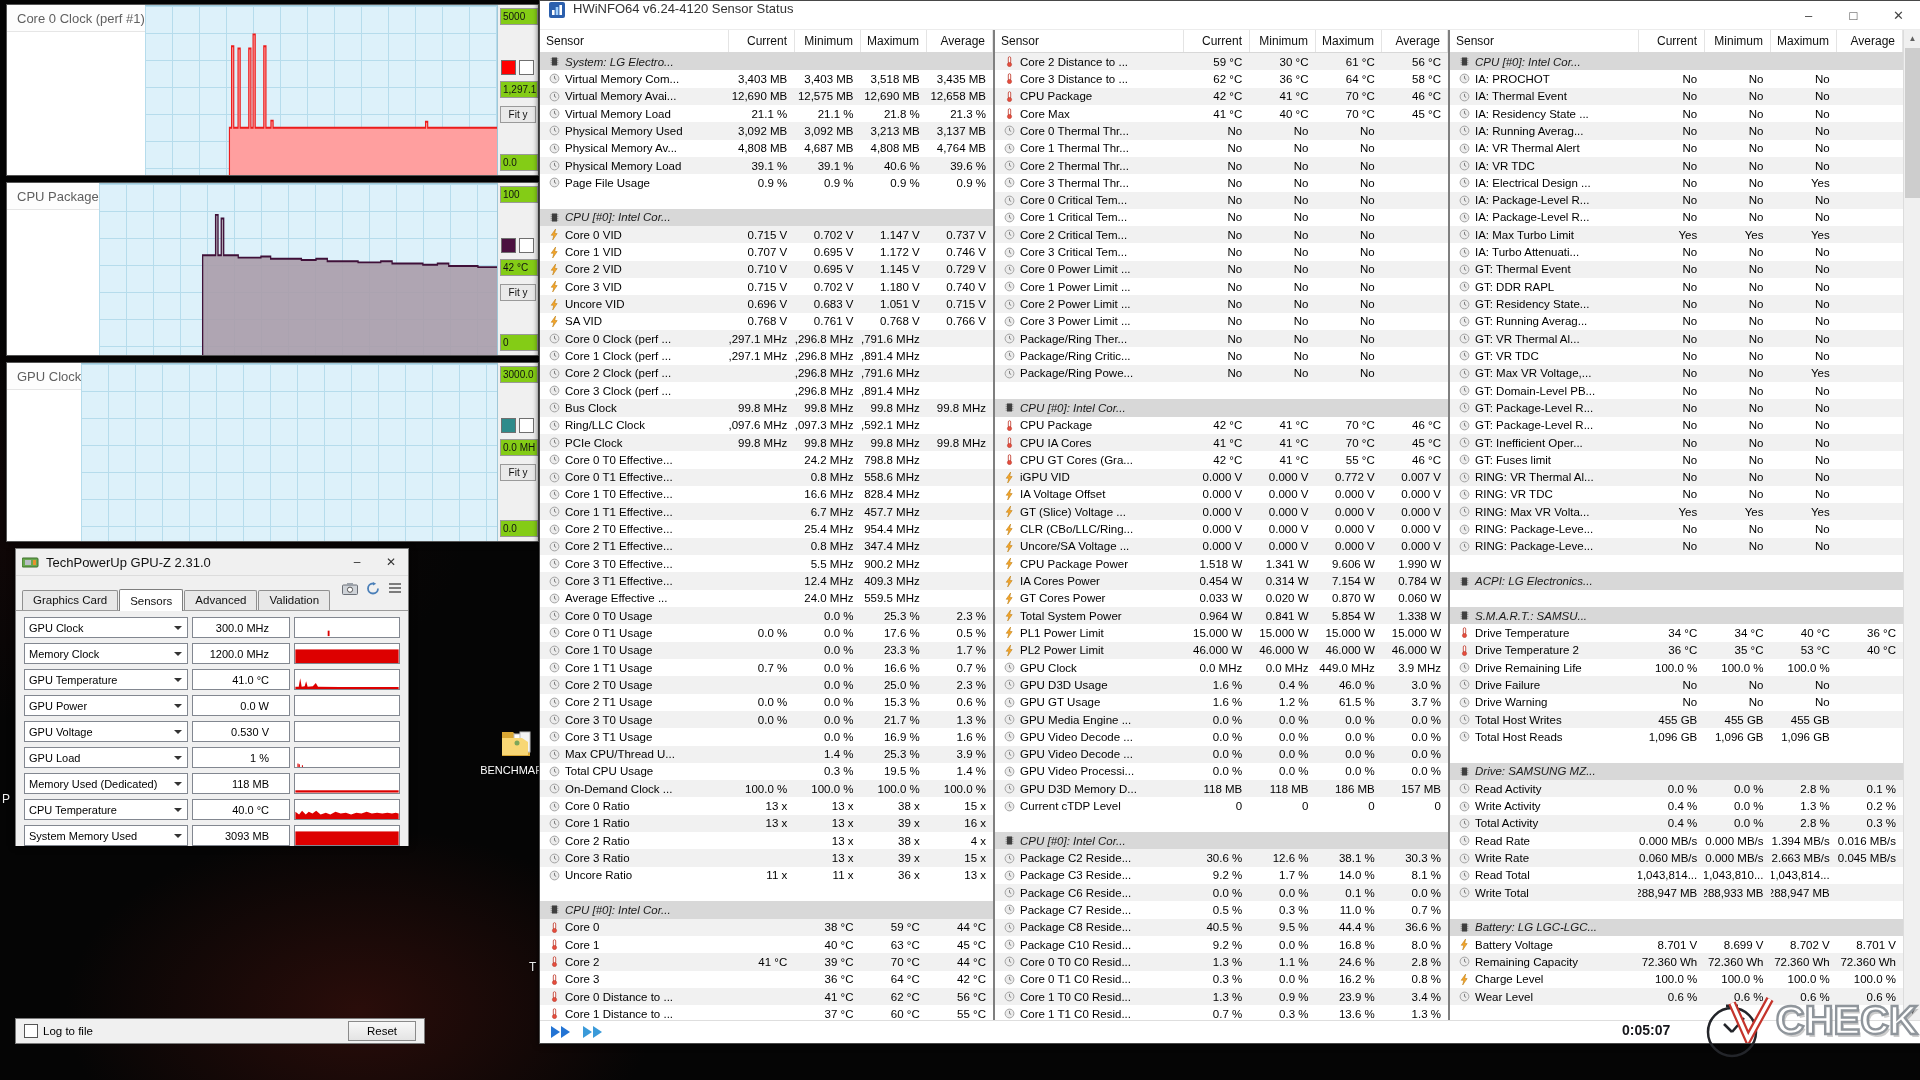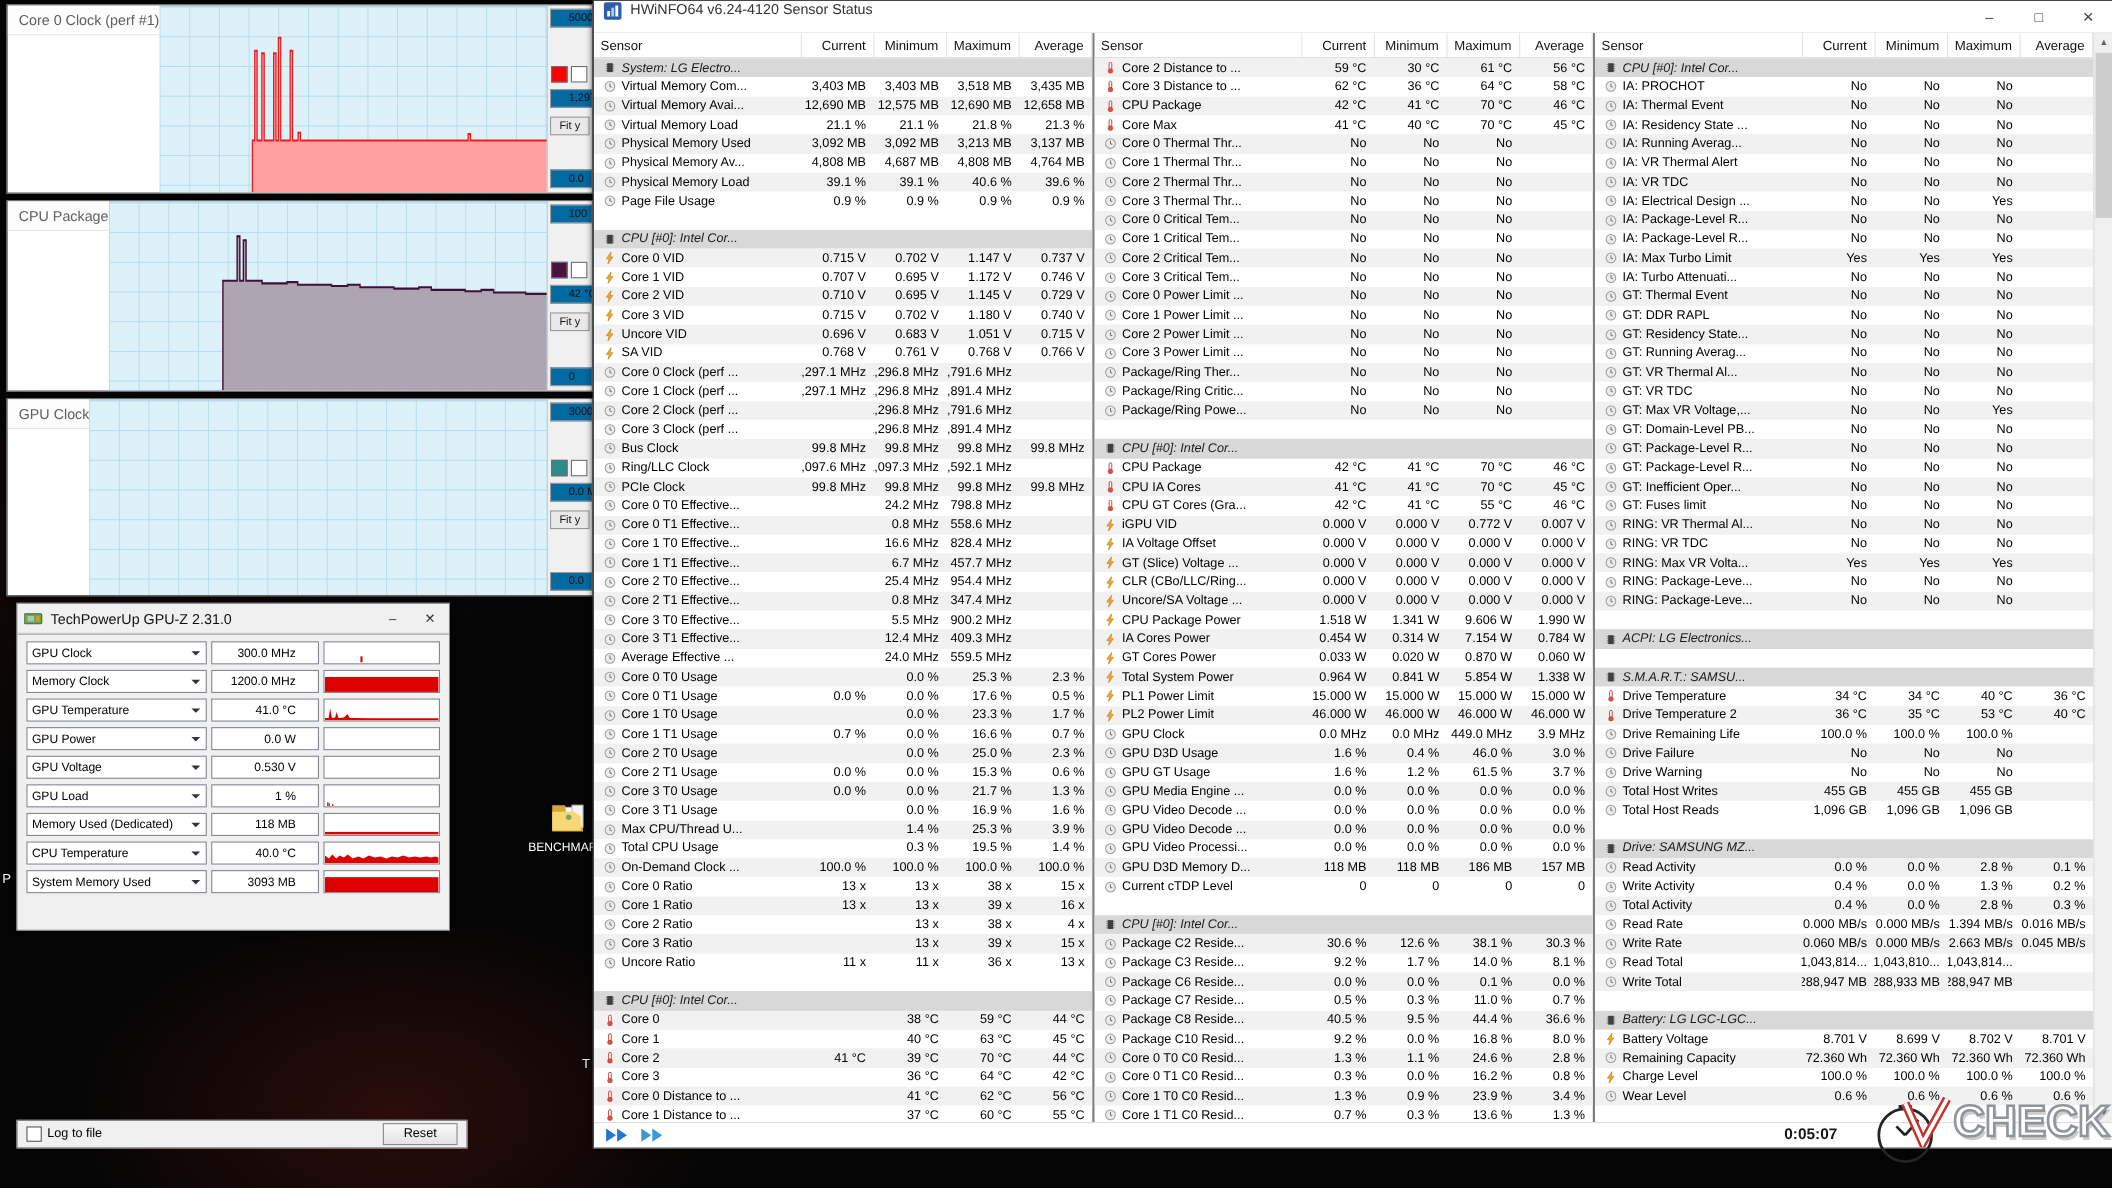--- a/index.html
+++ b/index.html
@@ -24,22 +24,22 @@
   
   .gw{left:6px;width:531px;z-index:3;display:flex;overflow:hidden}
   .gw-title{height:26px;background:#fdfdfd;color:#5f5f5f;font-size:13px;display:flex;align-items:center;
             padding-left:10px;border-bottom:1px solid #e6e6e6;flex:none}
   .gw-body{flex:1;display:flex;min-height:0}
   .gw-plot{flex:1;position:relative;background:#ddf1fa;border-right:1px solid #9ec7d8;border-top:1px solid #9ec7d8;
     background-image:linear-gradient(#b6dcec 1px,transparent 1px),linear-gradient(90deg,#b6dcec 1px,transparent 1px);
     background-size:27px 27px}
   .trace{position:absolute;left:0;top:0;width:100%;height:100%}
   .gw-side{width:40px;background:#f0f0f0;position:relative;flex:none}
-  .gw-box{position:absolute;left:2px;width:34px;height:15px;background:#0369a1;border:1px solid #9a9a9a;
-          font-size:10px;line-height:15px;padding-left:16px;white-space:nowrap;overflow:hidden;color:#111}
+  .gw-box{position:absolute;left:2px;width:34px;height:15px;background:#84cc16;border:1px solid #9a9a9a;
+          font-size:10px;line-height:15px;padding-left:2px;white-space:nowrap;overflow:hidden;color:#111}
   .gw-max{top:3px}
   .gw-cur{top:76px}
   .gw-fit{top:101px;background:#e9e9e9;text-align:center;padding-left:0}
   .gw-min{bottom:4px}
   .gw-swatches{position:absolute;top:55px;left:3px;display:flex;gap:3px}
   .swatch{width:13px;height:13px;border:1px solid #6f6f6f;flex:none}
   .swatch.partial{background:#fff}
 
   
   #hwinfo{left:539px;top:0;width:1381px;height:1042px;display:flex;flex-direction:column;border:1px solid #484848}
@@ -2324,20 +2324,40 @@
   <div class="gz-title">
     <svg width="18" height="14" viewBox="0 0 18 14" style="margin-left:6px">
       <rect x="0" y="3" width="16" height="9" rx="1" fill="#69a84f" stroke="#3c6e2a"></rect>
       <rect x="3" y="5" width="6" height="5" fill="#b8bdc4"></rect>
         <rect x="11" y="5" width="3" height="5" fill="#e8912d"></rect>
     </svg>
     <span class="t">TechPowerUp GPU-Z 2.31.0</span>
     <div class="hw-btns">
       <span class="gz-btn">–</span>
       <span class="gz-btn">✕</span>
+    </div>
+  </div>
+  <div class="gz-tabs">
+    <span class="tab">Graphics Card</span>
+      <span class="tab active">Sensors</span>
+      <span class="tab">Advanced</span>
+      <span class="tab">Validation</span>
+      <div class="gz-miniicons">
+      <svg width="16" height="13" viewBox="0 0 16 13">
+        <rect x="0.5" y="3" width="15" height="9.5" rx="1" fill="#cfd3d8" stroke="#6a6f76"></rect>
+        <rect x="5" y="1" width="6" height="3" fill="#9aa0a8"></rect>
+          <circle cx="8" cy="7.7" r="2.6" fill="#fff" stroke="#555"></circle>
+      </svg>
+      <svg width="14" height="13" viewBox="0 0 14 13">
+        <path d="M12 6.5 A5 5 0 1 1 7 1.5" fill="none" stroke="#4a7fb8" stroke-width="1.8"></path>
+          <path d="M7 0 L10.2 1.7 L7 3.6 Z" fill="#4a7fb8"></path>
+      </svg>
+      <svg width="14" height="12" viewBox="0 0 14 12">
+        <path d="M1 2 h12 M1 6 h12 M1 10 h12" stroke="#555" stroke-width="1.6"></path>
+      </svg>
     </div>
   </div>
   <div class="gz-rows">
       <div class="gz-row">
         <span class="gz-dd">GPU Clock</span>
         <span class="gz-val">300.0 MHz</span>
         <span class="gz-graph">
           <svg viewBox="0 0 140 21" preserveAspectRatio="none">
             <rect x="44" y="14" width="2.5" height="6" fill="#dd0000"></rect>
           </svg>

